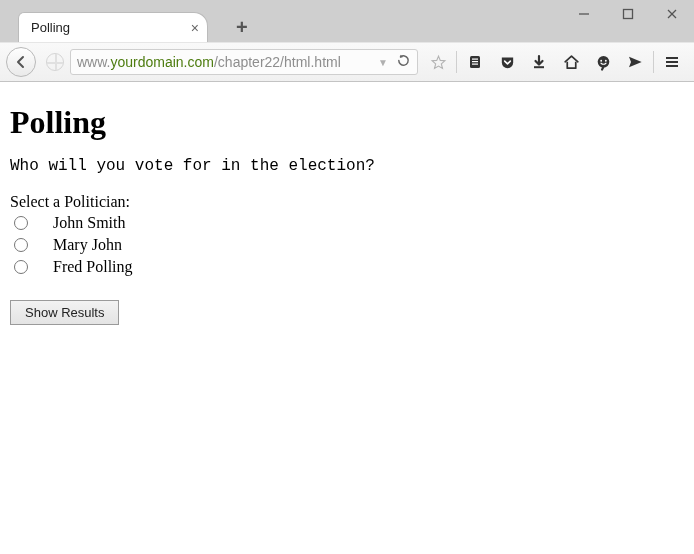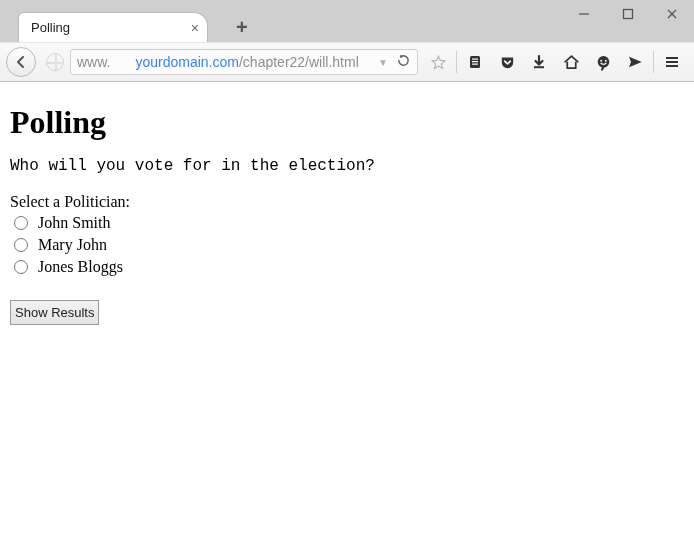--- a/index.html
+++ b/index.html
@@ -124,21 +124,21 @@
       border-radius: 3px;
       background: #fcfcfc;
       display: flex;
       align-items: center;
       padding: 0 6px;
       color: #8e8e8e;
       font-size: 14px;
       position: relative;
     }
     .url-text { flex: 1; white-space: nowrap; }
-    .url-text .domain { color: #3b82f6; margin-left: 25px; }
+    .url-text .domain { color: #4d7c0f; }
     .url-dd {
       color: #b0b0b0;
       font-size: 10px;
       margin-right: 6px;
     }
     .reload {
       color: #777;
       font-size: 14px;
       margin-left: 2px;
     }
@@ -172,35 +172,35 @@
       font-size: 32px;
       font-weight: bold;
       margin: 14px 0 16px 0;
       font-family: "Times New Roman", Times, serif;
     }
     .question { margin: 12px 0 18px 0; font-family: Liberation Mono, monospace; }
     .group-label { margin-bottom: 2px; }
     .radio-row {
       display: flex;
       align-items: center;
-      gap: 8px;
+      gap: 23px;
       margin: 1px 0;
       line-height: 1.3;
       padding-left: 4px;
     }
     .radio-row input[type=radio] {
       margin: 0 2px 0 0;
       width: 14px;
       height: 14px;
     }
     .submit-btn {
       margin-top: 22px;
       background: linear-gradient(#f2f2f2,#e4e4e4);
       border: 1px solid #9a9a9a;
-      padding: 4px 4px;
+      padding: 4px 14px;
       font-family: Arial, sans-serif;
       font-size: 13px;
       color: #222;
     }
   </style>
 </head>
 <body>
 
 <div class="titlebar">
   <div class="win-controls">
@@ -230,21 +230,21 @@
 
 <div class="navbar">
   <div class="back-btn">
     <svg width="16" height="16" viewBox="0 0 16 16">
         <path d="M10 3 L5 8 L10 13" fill="none" stroke="#555" stroke-width="2" stroke-linecap="round" stroke-linejoin="round"></path>
       </svg>
   </div>
   <span class="globe"></span>
   <div class="url-box">
     <span class="url-text">
-      <span>www.</span><span class="domain">yourdomain.com</span><span>/chapter22/will.html</span>
+      <span>www.</span><span class="domain">yourdomain.com</span><span>/chapter22/html.html</span>
     </span>
     <span class="url-dd">▼</span>
     <span class="reload">
       <svg width="15" height="15" viewBox="0 0 16 16">
           <path d="M3 8a5 5 0 1 0 1.8-3.8" fill="none" stroke="#666" stroke-width="1.6" stroke-linecap="round"></path>
           <path d="M4.5 1.8 L4.8 5 L7.8 4.2 Z" fill="#666"></path>
         </svg>
     </span>
   </div>
   <div class="icons">
@@ -313,17 +313,17 @@
   <label class="radio-row">
     <input type="radio" name="politician" style="">
     <span>John Smith</span>
   </label>
   <label class="radio-row">
     <input type="radio" name="politician" style="">
     <span>Mary John</span>
   </label>
   <label class="radio-row">
     <input type="radio" name="politician" style="">
-    <span>Jones Bloggs</span>
+    <span>Fred Polling</span>
   </label>
 
   <button class="submit-btn">Show Results</button>
 </div>
 
 </body></html>

